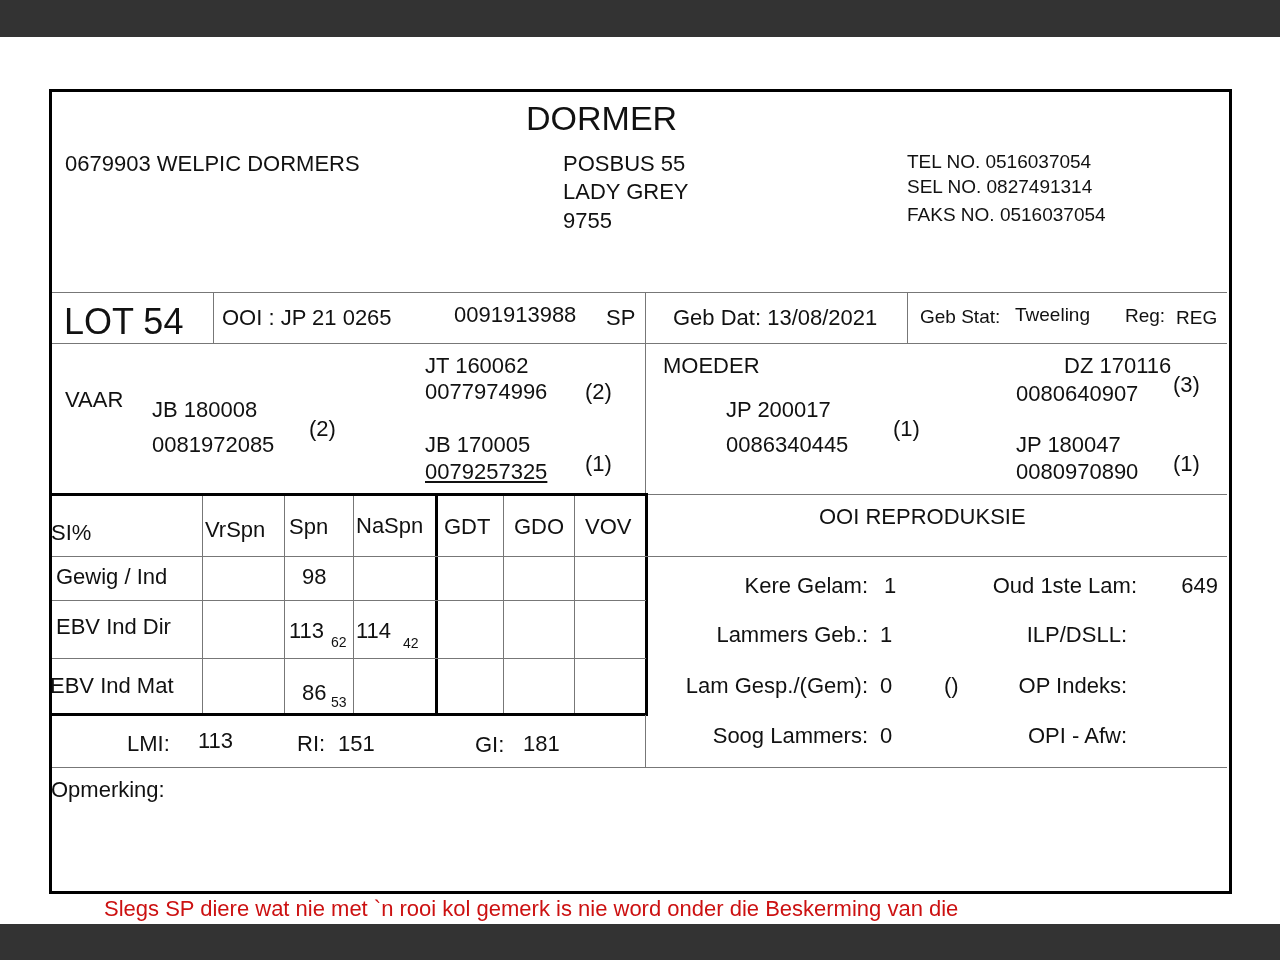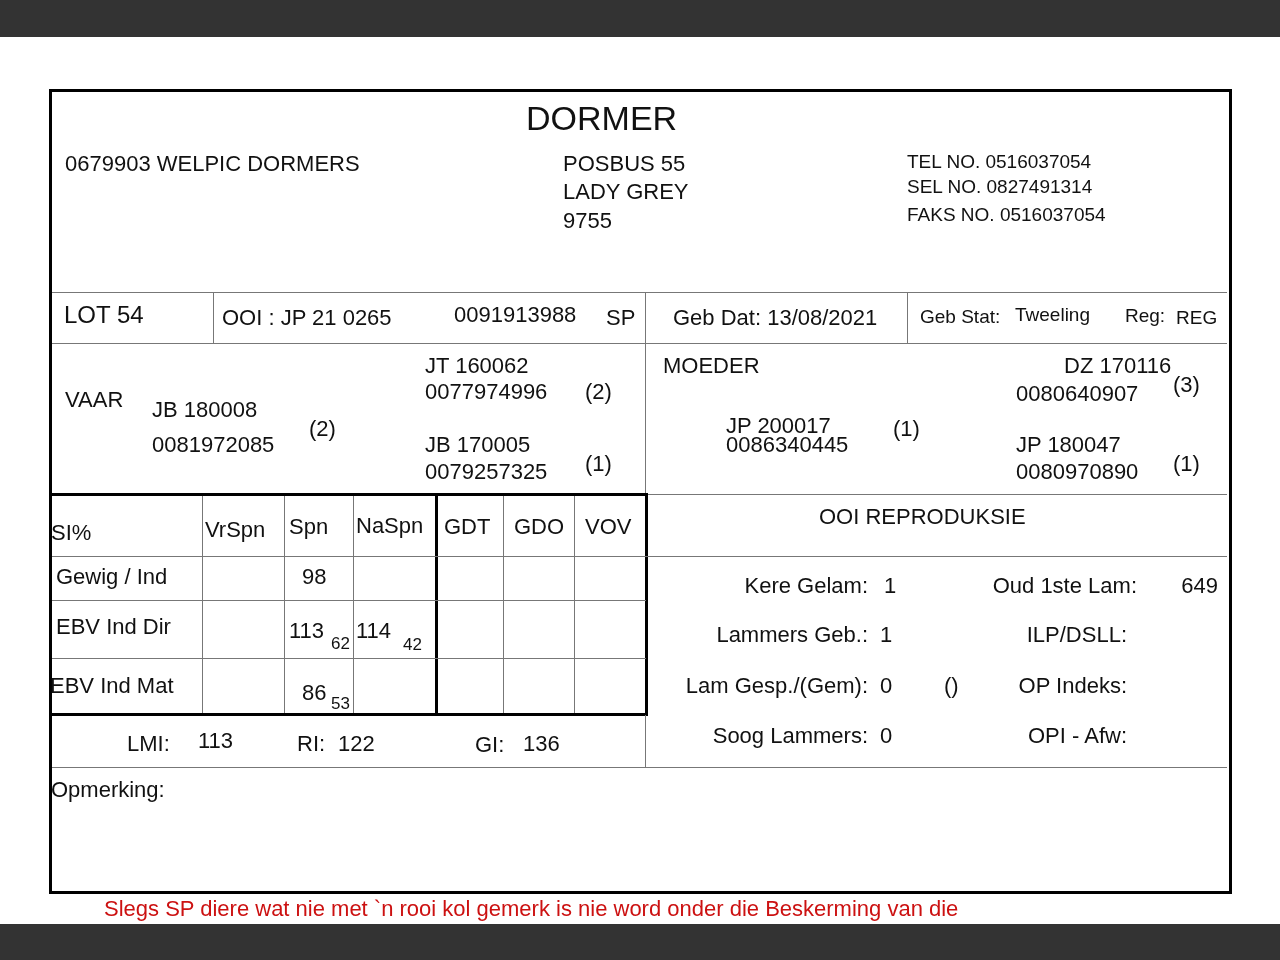--- a/index.html
+++ b/index.html
@@ -10,23 +10,23 @@
   .topbar { position:absolute; left:0; top:0; width:1280px; height:37px; background:#333333; }
   .bottombar { position:absolute; left:0; top:924px; width:1280px; height:36px; background:#333333; }
   .abs { position:absolute; white-space:nowrap; }
   .frame { position:absolute; left:49px; top:89px; width:1177px; height:799px; border:3px solid #000; box-sizing:content-box; }
   .hline { position:absolute; height:1px; background:#777; }
   .vline { position:absolute; width:1px; background:#777; }
   .thick-h { position:absolute; height:3px; background:#000; }
   .thick-v { position:absolute; width:3px; background:#000; }
   .t22 { font-size:22px; }
   .t19 { font-size:19px; }
-  .sub { font-size:17px; }
+  .sub { font-size:14px; }
   .title { font-size:34px; }
-  .lot { font-size:24px; }
+  .lot { font-size:36px; }
   .red { color:#cc1111; }
   .right { text-align:right; }
 </style>
 </head>
 <body>
 
 <div class="topbar"></div>
 
 <div class="frame"></div>
 
@@ -57,25 +57,25 @@
 <div class="abs t19" style="left:1176px; top:307px;">REG</div>
 
 <div class="abs t22" style="left:65px; top:353px;margin-top:34px;">VAAR</div>
 <div class="abs t22" style="left:152px; top:397px;">JB  180008</div>
 <div class="abs t22" style="left:152px; top:432px;">0081972085</div>
 <div class="abs t22" style="left:309px; top:416px;">(2)</div>
 <div class="abs t22" style="left:425px; top:353px;">JT  160062</div>
 <div class="abs t22" style="left:425px; top:379px;">0077974996</div>
 <div class="abs t22" style="left:585px; top:379px;">(2)</div>
 <div class="abs t22" style="left:425px; top:432px;">JB  170005</div>
-<div class="abs t22" style="left:425px; top:459px;">0079257325</div>
+<div class="abs t22" style="left:425px; top:459px;text-decoration:underline;">0079257325</div>
 <div class="abs t22" style="left:585px; top:451px;">(1)</div>
 
 <div class="abs t22" style="left:663px; top:353px;">MOEDER</div>
-<div class="abs t22" style="left:726px; top:397px;margin-top:16px;">JP  200017</div>
+<div class="abs t22" style="left:726px; top:397px;">JP  200017</div>
 <div class="abs t22" style="left:726px; top:432px;">0086340445</div>
 <div class="abs t22" style="left:893px; top:416px;">(1)</div>
 <div class="abs t22" style="left:1016px; top:353px;margin-left:48px;">DZ  170116</div>
 <div class="abs t22" style="left:1016px; top:381px;">0080640907</div>
 <div class="abs t22" style="left:1173px; top:372px;">(3)</div>
 <div class="abs t22" style="left:1016px; top:432px;">JP  180047</div>
 <div class="abs t22" style="left:1016px; top:459px;">0080970890</div>
 <div class="abs t22" style="left:1173px; top:451px;">(1)</div>
 
 <div class="hline" style="left:645px; top:494px; width:582px;"></div>
@@ -111,23 +111,23 @@
 <div class="abs t22" style="left:356px; top:618px;">114</div>
 <div class="abs sub" style="left:403px; top:635px;">42</div>
 
 <div class="abs t22" style="left:50px; top:673px;">EBV Ind Mat</div>
 <div class="abs t22" style="left:302px; top:680px;">86</div>
 <div class="abs sub" style="left:331px; top:694px;">53</div>
 
 <div class="abs t22" style="left:127px; top:731px;">LMI:</div>
 <div class="abs t22" style="left:198px; top:728px;">113</div>
 <div class="abs t22" style="left:297px; top:731px;">RI:</div>
-<div class="abs t22" style="left:338px; top:731px;">122</div>
+<div class="abs t22" style="left:338px; top:731px;">151</div>
 <div class="abs t22" style="left:475px; top:732px;">GI:</div>
-<div class="abs t22" style="left:523px; top:731px;">136</div>
+<div class="abs t22" style="left:523px; top:731px;">181</div>
 
 <div class="vline" style="left:645px; top:715px; height:52px;"></div>
 <div class="hline" style="left:52px; top:767px; width:1175px;"></div>
 
 <div class="abs t22" style="left:819px; top:504px;">OOI REPRODUKSIE</div>
 
 <div class="abs t22 right" style="left:640px; top:573px; width:228px;">Kere Gelam:</div>
 <div class="abs t22" style="left:884px; top:573px;">1</div>
 <div class="abs t22 right" style="left:640px; top:622px; width:228px;text-align:right;">Lammers Geb.:</div>
 <div class="abs t22" style="left:880px; top:622px;">1</div>

